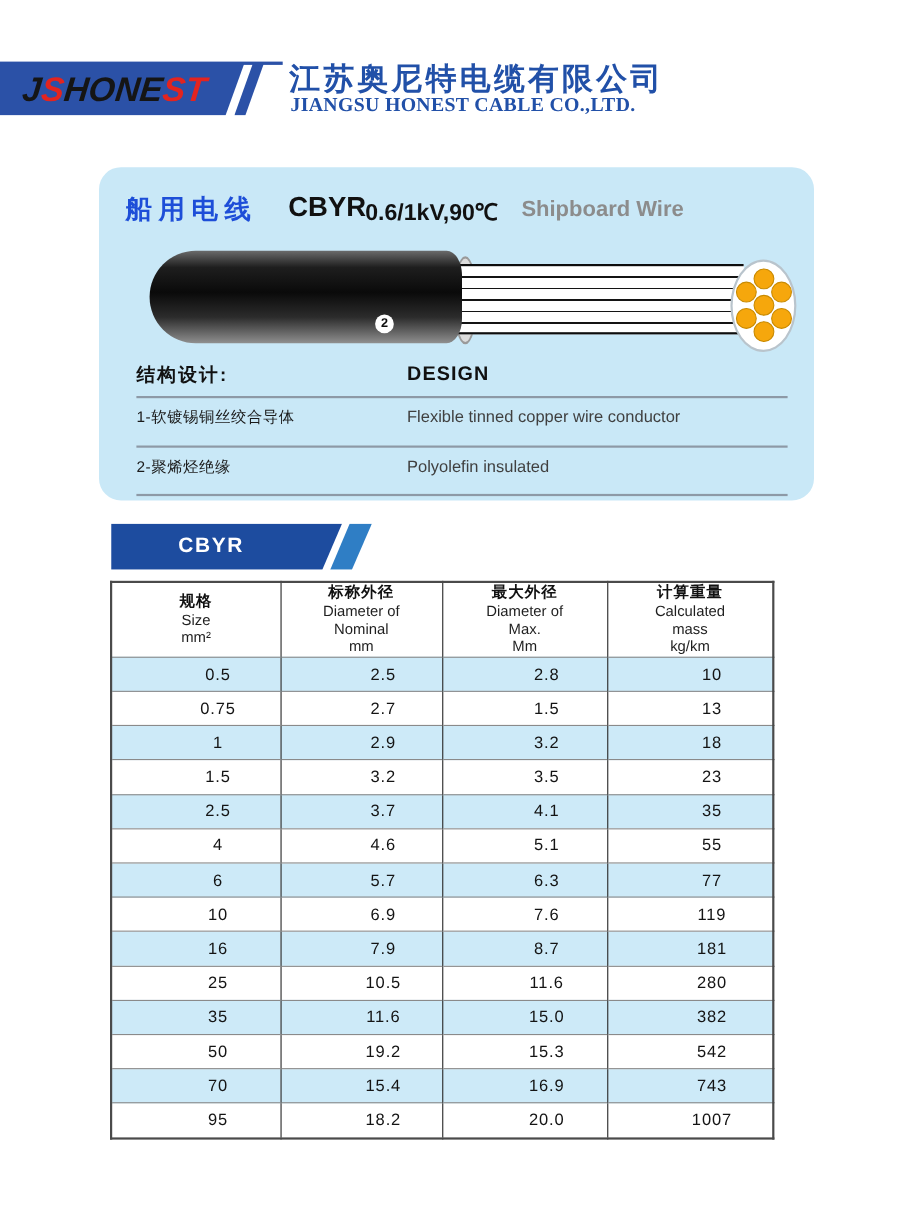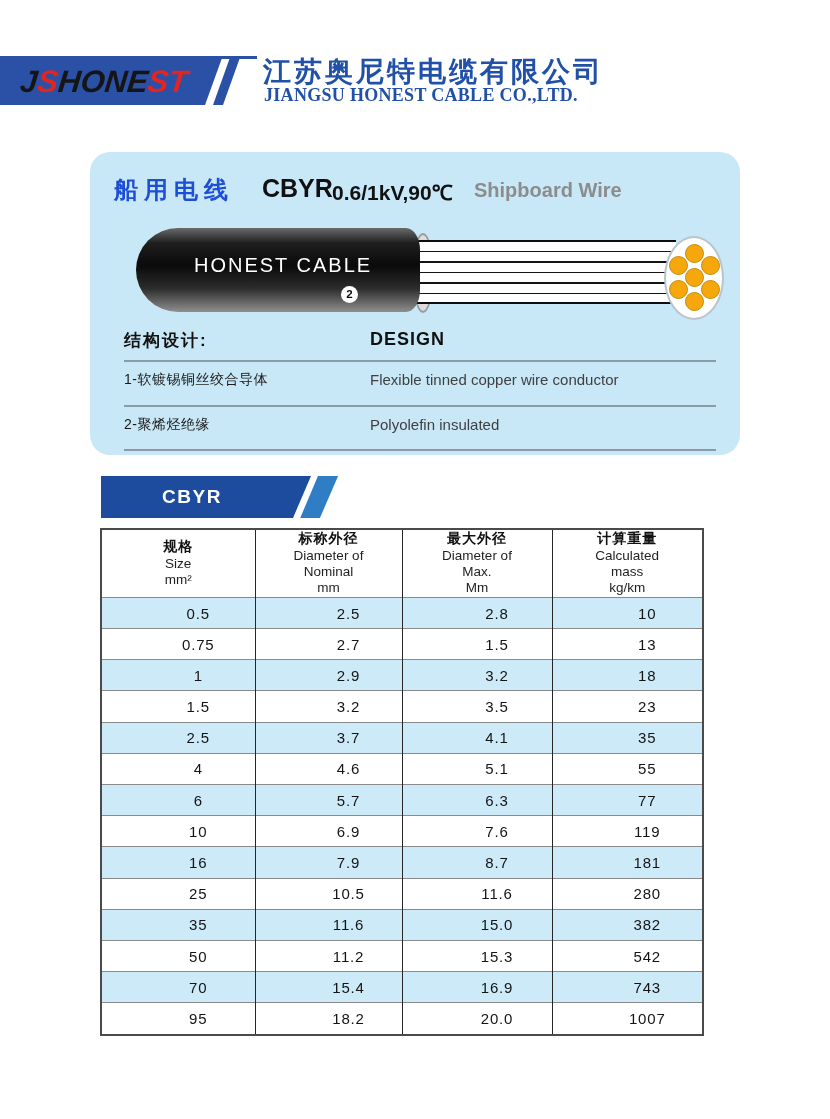--- a/index.html
+++ b/index.html
@@ -117,21 +117,20 @@
     <span class="pt-model">CBYR</span>
     <span class="pt-rating">0.6/1kV,90℃</span>
     <span class="pt-en">Shipboard Wire</span>
 
     <div class="cable">
       <div class="ins-ring"></div>
       <div class="conductor">
         
       </div>
       <div class="jacket">
-        <span class="brand">HONEST CABLE</span>
         <span class="marker m2">
             <i>2</i>
           </span>
       </div>
       <div class="cross-section">
         <i class="strand s1"></i>
         <i class="strand s2"></i>
         <i class="strand s3"></i>
         <i class="strand s4"></i>
         <i class="strand s5"></i>
@@ -256,21 +255,21 @@
           <td>280</td>
         </tr>
       <tr>
           <td>35</td>
           <td>11.6</td>
           <td>15.0</td>
           <td>382</td>
         </tr>
       <tr>
           <td>50</td>
-          <td>11.2</td>
+          <td>19.2</td>
           <td>15.3</td>
           <td>542</td>
         </tr>
       <tr>
           <td>70</td>
           <td>15.4</td>
           <td>16.9</td>
           <td>743</td>
         </tr>
       <tr>

